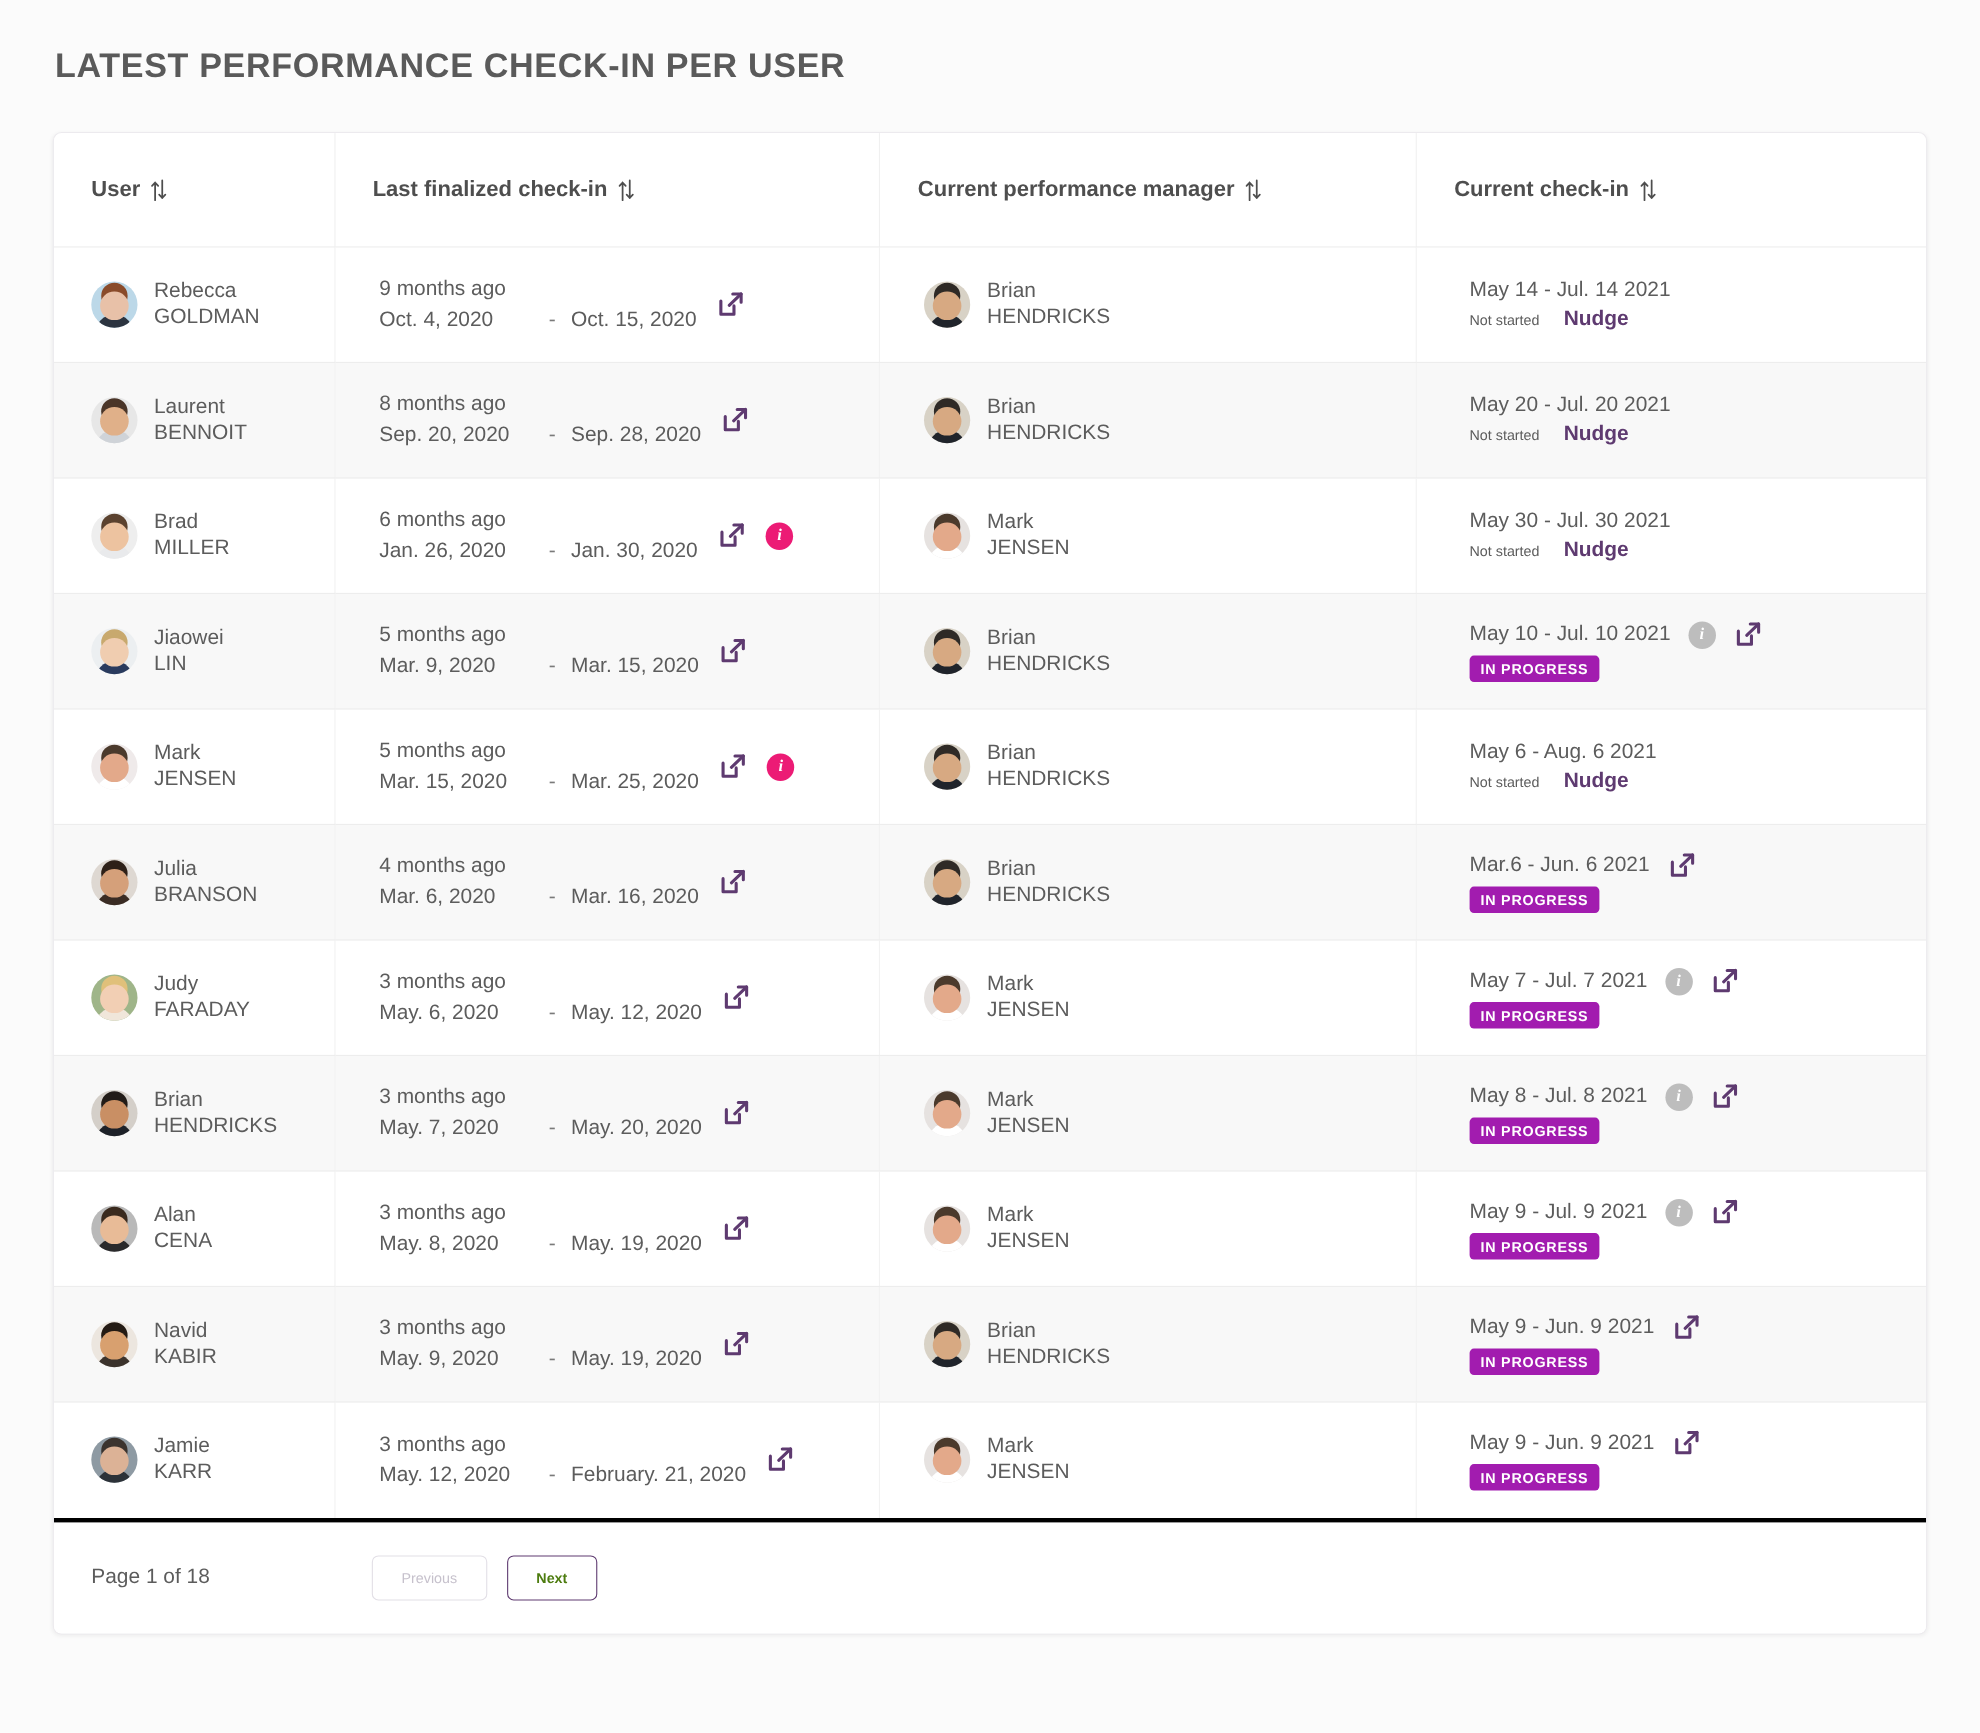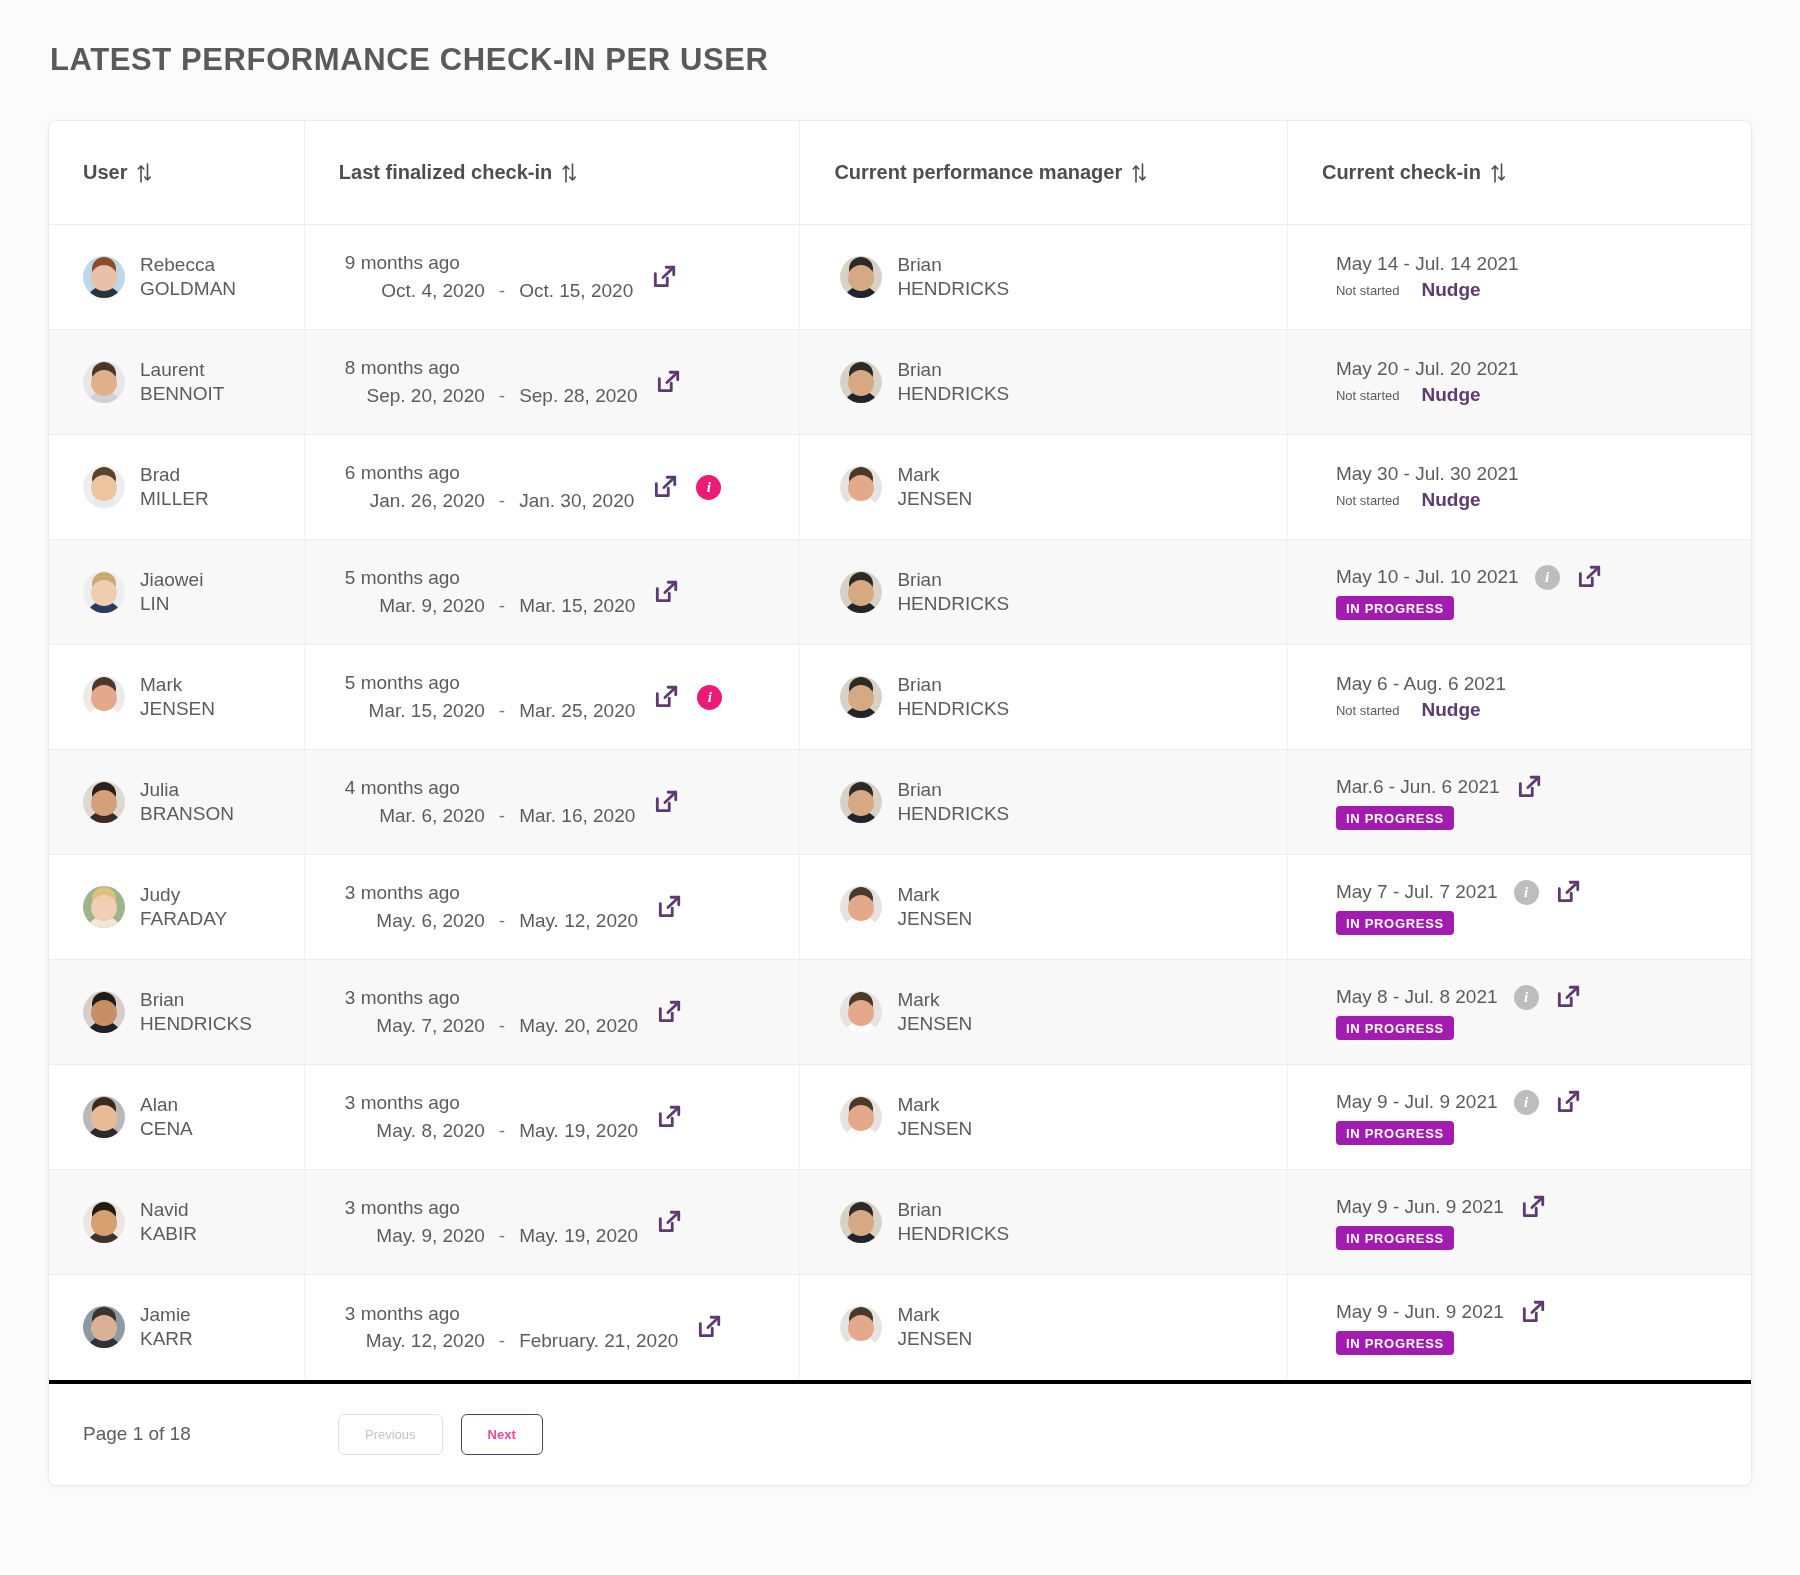--- a/index.html
+++ b/index.html
@@ -80,21 +80,21 @@
   }
   .name-block { line-height: 1.28; font-size: 19px; color: #5c5c5c; }
   .name-first { display: block; }
   .name-last { display: block; }
 
   
   .last-cell { display: flex; align-items: center; padding: 0 12px 0 40px; }
   .last-text { font-size: 19px; color: #5c5c5c; line-height: 1.45; }
   .ago { display: block; }
   .range { display: flex; align-items: center; gap: 0; white-space: nowrap; }
-  .range .d1 { min-width: 140px; display: inline-block; text-align: right; }
+  .range .d1 { min-width: 140px; display: inline-block; }
   .range .dash { padding: 0 14px; color: #7a7a7a; }
   .icon-row { display: flex; align-items: center; gap: 18px; margin-left: 18px; }
 
   .ext-icon { width: 26px; height: 26px; display: inline-block; cursor: pointer; }
   .ext-icon svg { display: block; }
 
   .info-pink, .info-grey {
     width: 25px; height: 25px; border-radius: 50%;
     display: inline-flex; align-items: center; justify-content: center;
     color: #fff; font-size: 15px; font-weight: bold; font-style: italic;
@@ -136,21 +136,21 @@
     background: #fff;
   }
   .foot-page { font-size: 19px; color: #5c5c5c; width: 255px; flex: 0 0 auto; }
   .foot-count { font-size: 19px; color: #5c5c5c; flex: 1 1 auto; text-align: center; padding-right: 120px;}
   .foot-btns { display: flex; gap: 18px; flex: 0 0 auto; }
   .btn {
     font-size: 13px; padding: 12px 26px; border-radius: 6px; cursor: pointer;
     background: #fff; font-family: "Liberation Sans", sans-serif;
   }
   .btn-prev { border: 1px solid #e2dfe6; color: #c6c1cc; }
-  .btn-next { border: 1.5px solid #5e3a70; color: #ec4899; font-weight: bold; }
+  .btn-next { border: 1.5px solid #5e3a70; color: #4d7c0f; font-weight: bold; }
 </style>
 </head>
 <body>
 
 <div class="page">
 
   <h1 class="page-title">LATEST PERFORMANCE CHECK-IN PER USER</h1>
 
   <div class="card">
     <table class="data">

